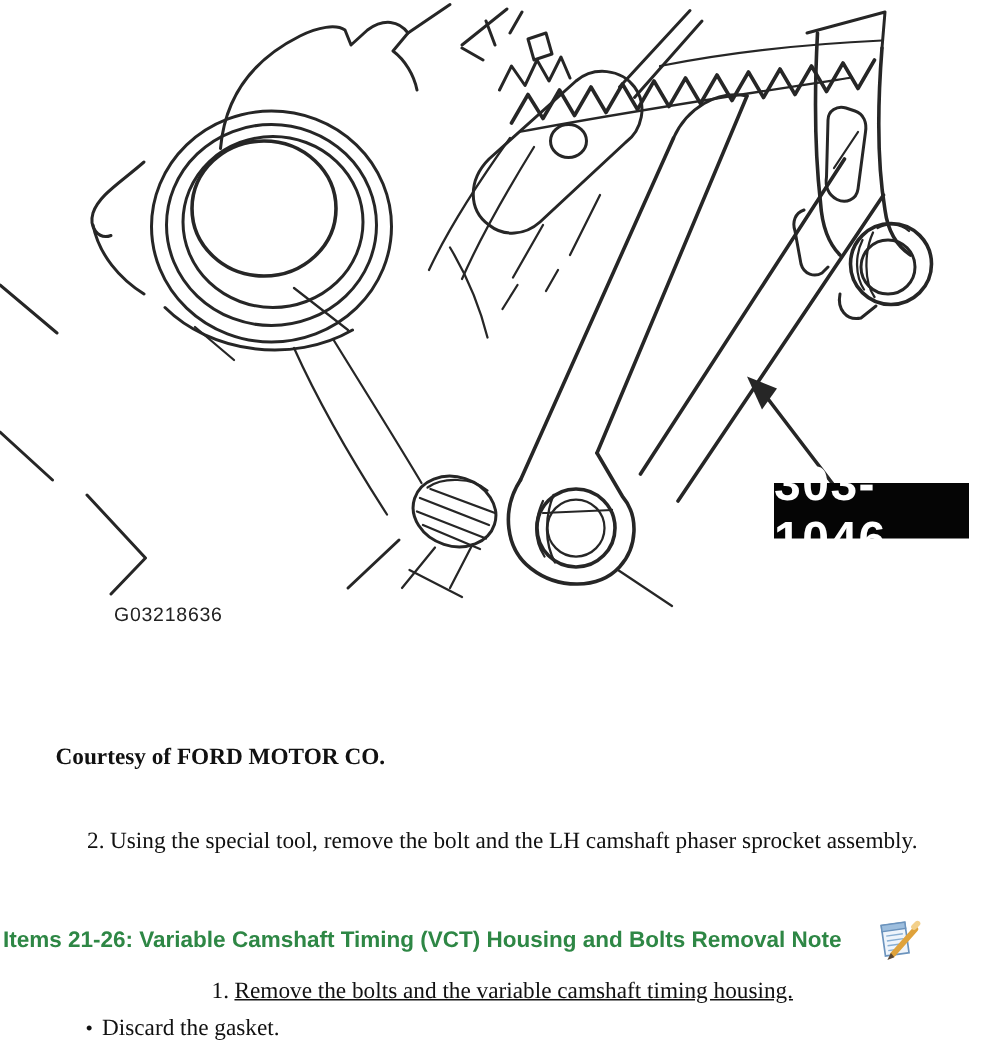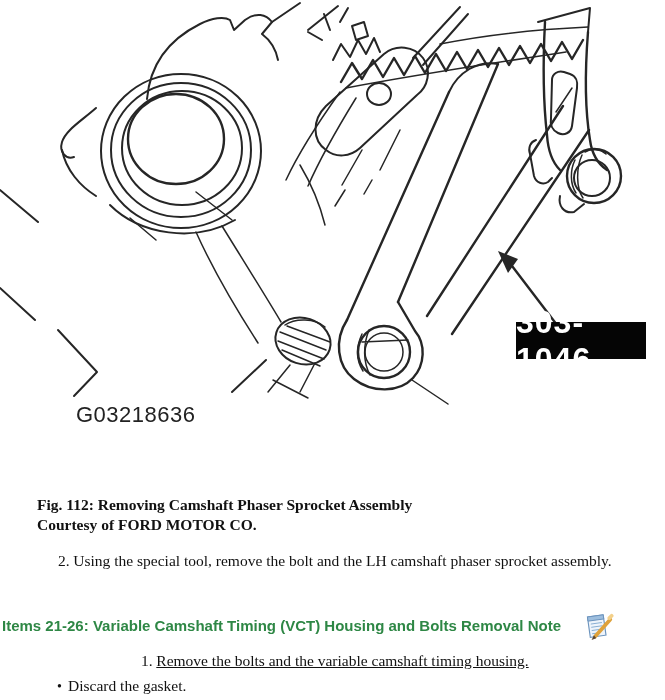--- a/index.html
+++ b/index.html
@@ -12,21 +12,21 @@
   .thin{stroke-width:1.5;}
   .thick{stroke-width:2.4;}
   .callout-box{
     position:absolute;left:500px;top:322px;width:130px;height:37px;
     background:#050505;color:#ffffff;
     font-family:"Liberation Sans",sans-serif;font-weight:bold;font-size:32px;
     letter-spacing:1px;display:flex;align-items:center;justify-content:center;margin-left:16px;
   }
   .graphic-id{
     position:absolute;left:76px;top:402px;
-    font-family:"Liberation Sans",sans-serif;font-size:22px;color:#222;
+    font-family:"Liberation Sans",sans-serif;font-size:13px;color:#222;
     letter-spacing:0.5px;
   }
   
   .caption{position:absolute;left:37px;top:495px;font-weight:bold;font-size:15.5px;line-height:20px;}
   .step-row{position:absolute;left:18px;width:630px;font-size:15.5px;line-height:19px;text-align:center;}
   .step-row .num{display:inline-block;width:19px;}
   .bullet-row{position:absolute;left:57px;width:560px;font-size:15.5px;line-height:19px;}
   .bullet-row .dot{display:inline-block;width:11px;font-size:14px;}
   .note-head{
     position:absolute;left:2px;top:609px;width:660px;
@@ -139,21 +139,20 @@
         <path class="stroke thick" d="M557,325 L509,262"></path>
         <polygon points="498,251 518,259 508,273" fill="#262626"></polygon>
       </g>
     </svg>
 
     <div class="callout-box">303-1046</div>
     <div class="graphic-id">G03218636</div>
   </div>
 
   <div class="caption">
-    <div>Fig. 112: Removing Camshaft Phaser Sprocket Assembly</div>
     <div>Courtesy of FORD MOTOR CO.</div>
   </div>
 
   <div class="step-row" id="row-step2">
     <span class="num">2.</span><span>Using the special tool, remove the bolt and the LH camshaft phaser sprocket assembly.</span>
   </div>
 
   <div class="note-head">
     <span>Items 21-26: Variable Camshaft Timing (VCT) Housing and Bolts Removal Note</span>
     <span class="icon">

